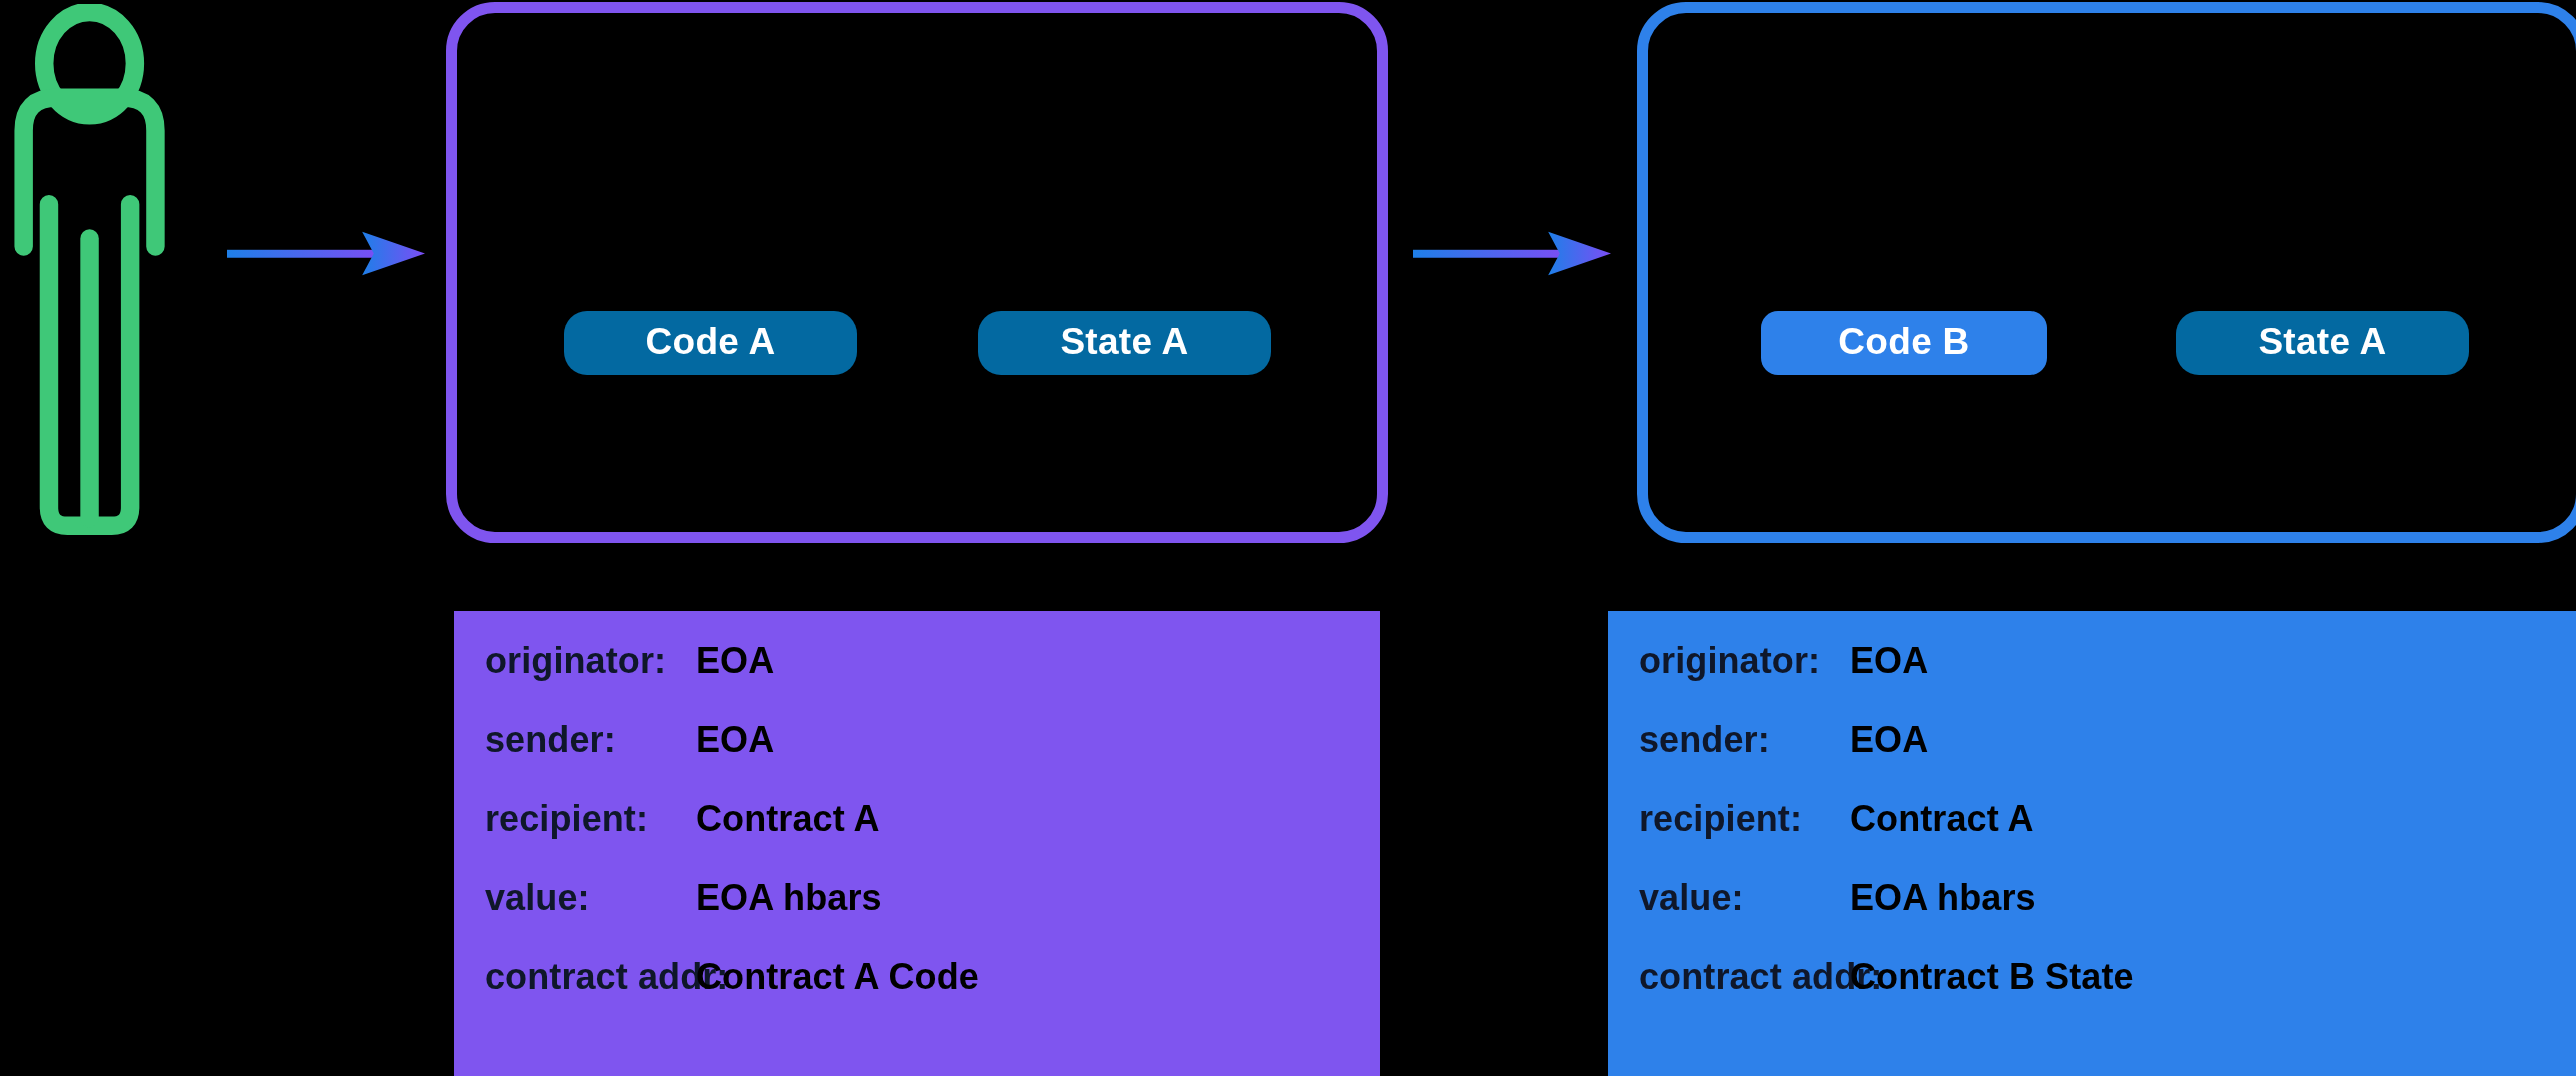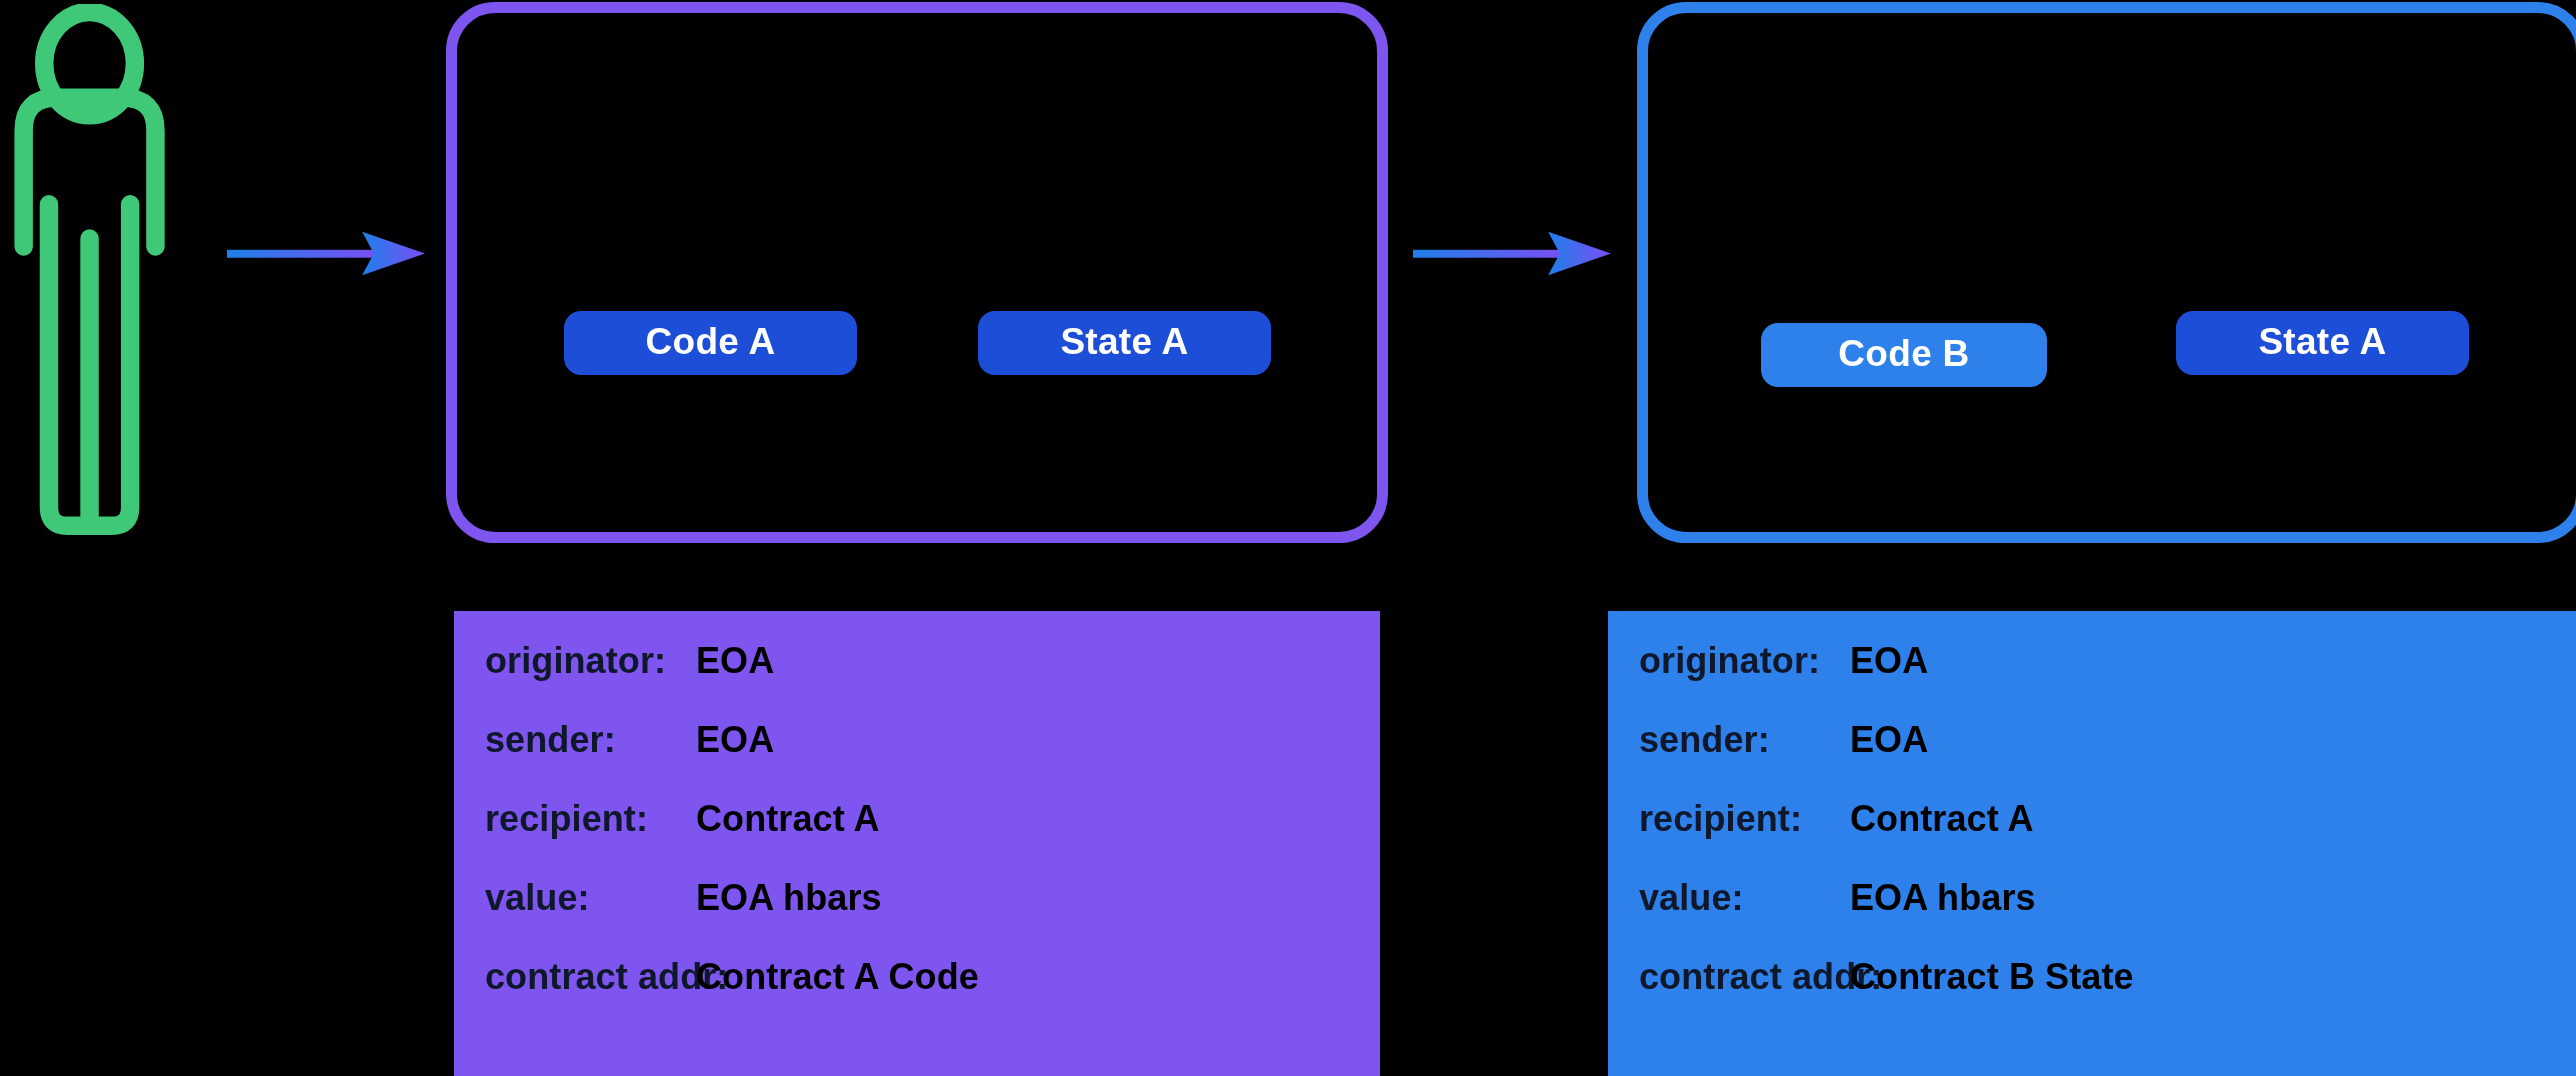--- a/index.html
+++ b/index.html
@@ -82,27 +82,27 @@
     align-items: center;
     justify-content: center;
     color: #FFFFFF;
     font-size: 37px;
     font-weight: 700;
     letter-spacing: 0.3px;
     line-height: 1;
     white-space: nowrap;
     padding-bottom: 2.6px;
   }
-  .pill-purple { background: #1d4ed8; }
+  .pill-purple { background: #0369a1; border-radius: 23px; }
   .pill-blue   { background: #2E81EA; }
 
   
   .pill-code-a  { left: 107px;  top: 298px;  width: 293px; }
   .pill-state-a { left: 521px;  top: 298px;  width: 293px; }
-  .pill-code-b  { left: 113px;  top: 298px;  width: 286px; margin-top: 12px; }
+  .pill-code-b  { left: 113px;  top: 298px;  width: 286px; }
   .pill-state-b { left: 528px; top: 298px;  width: 293px; }
 
   
   .panel {
     position: absolute;
     box-sizing: border-box;
     padding: 29px 0 0 31px;
   }
   .panel-a {
     left: 454px;

